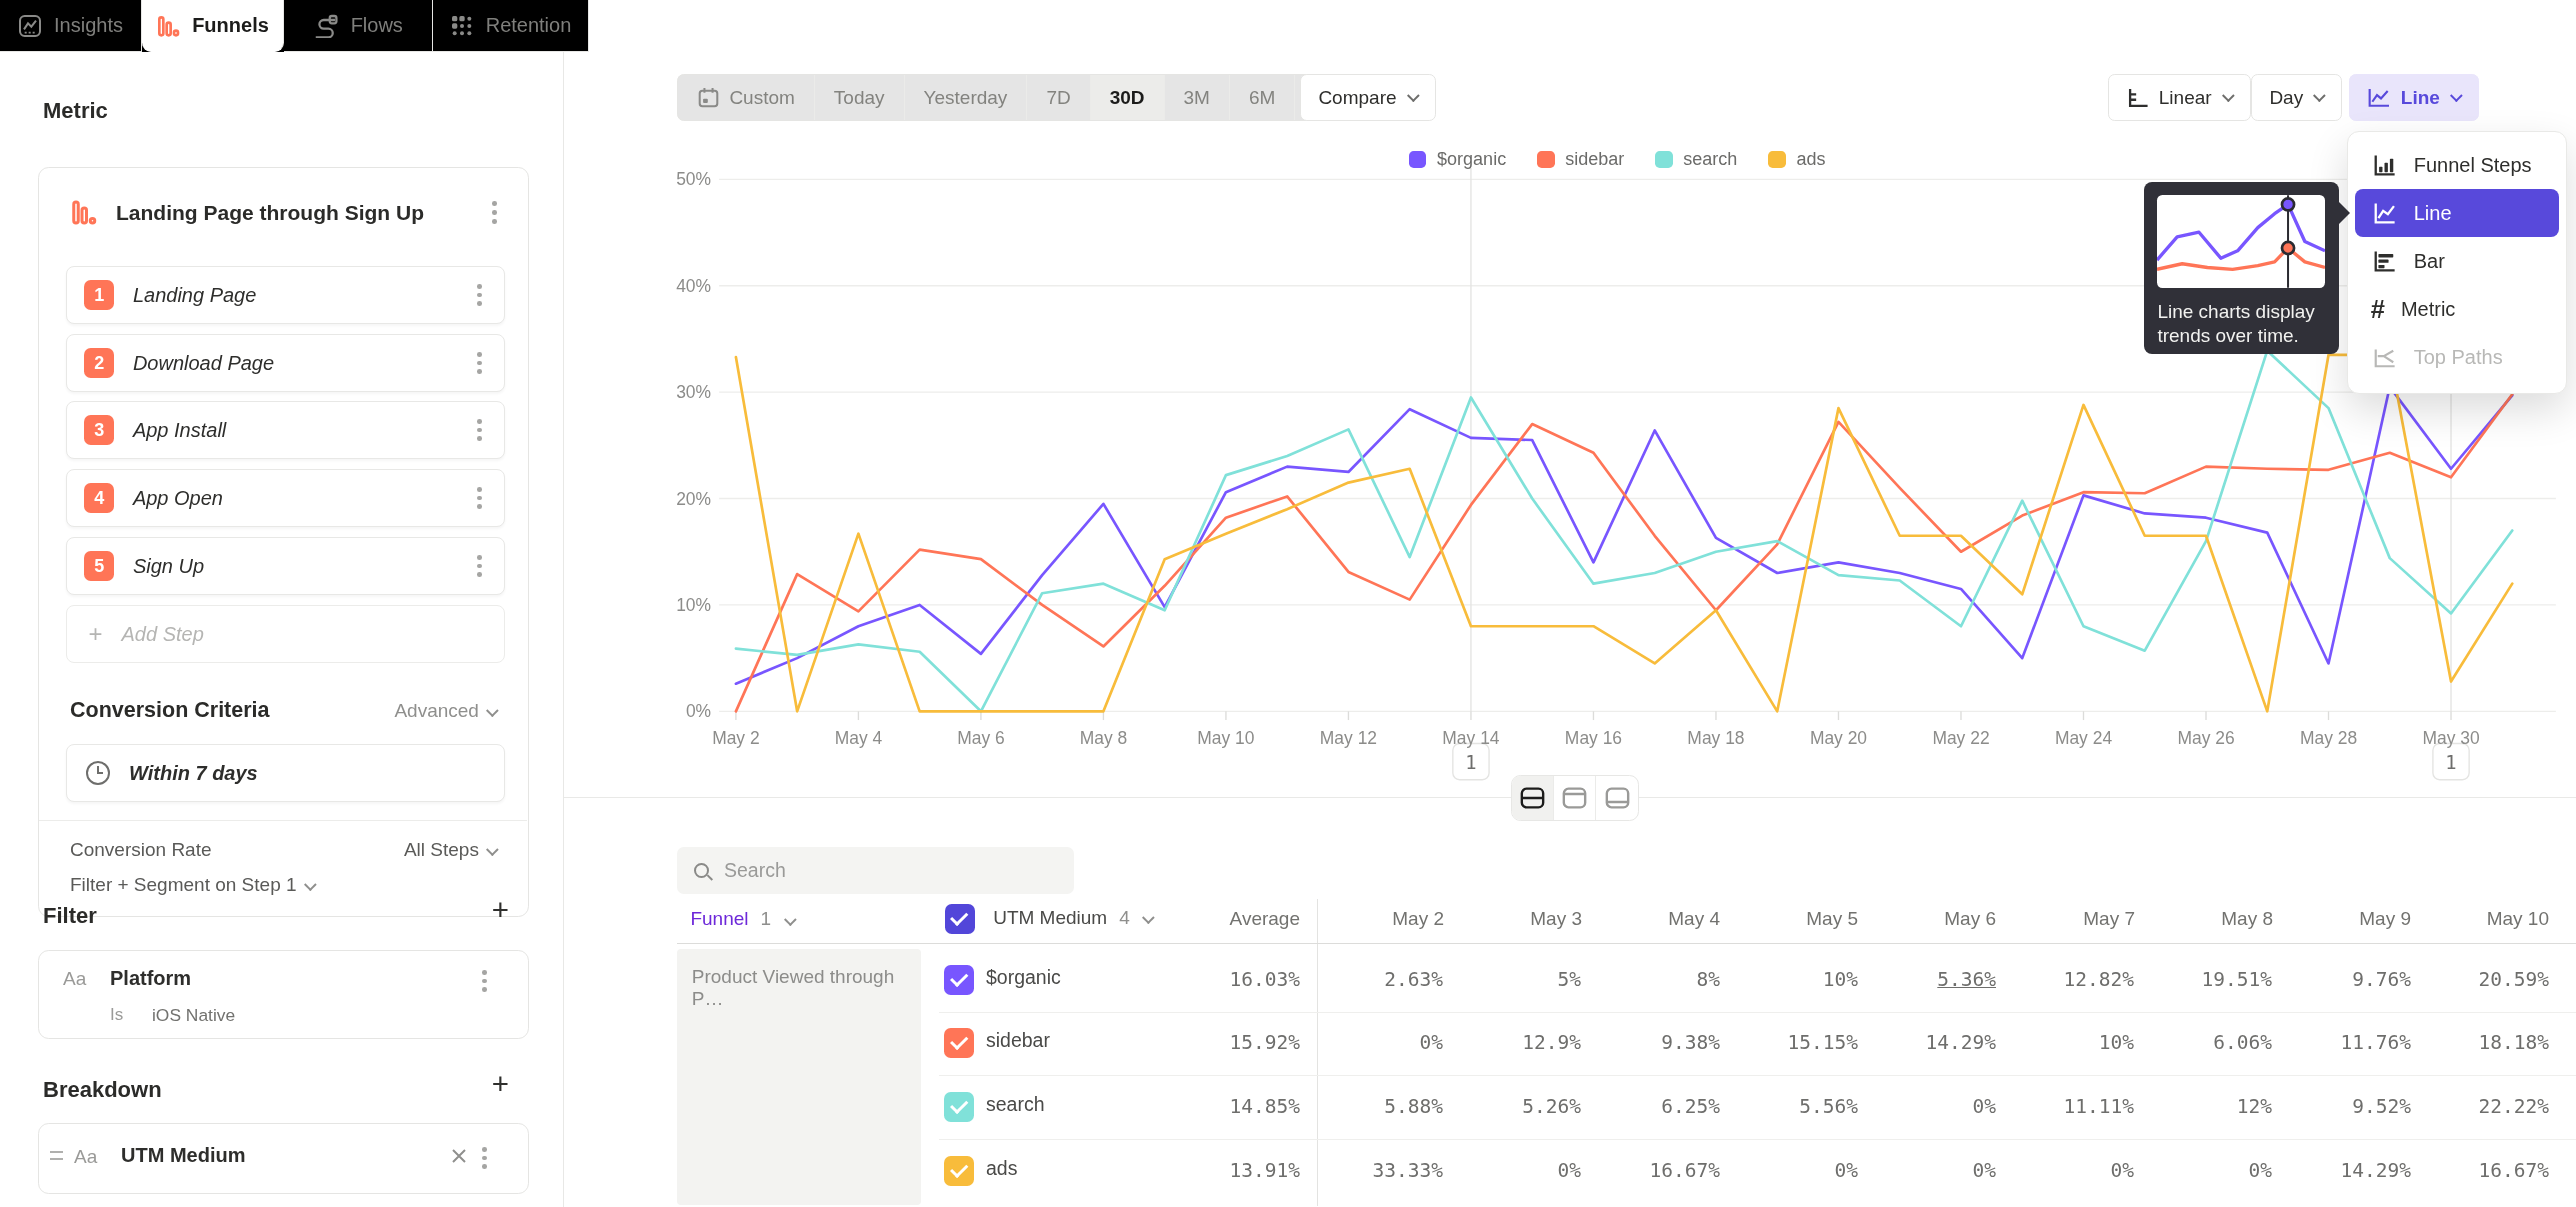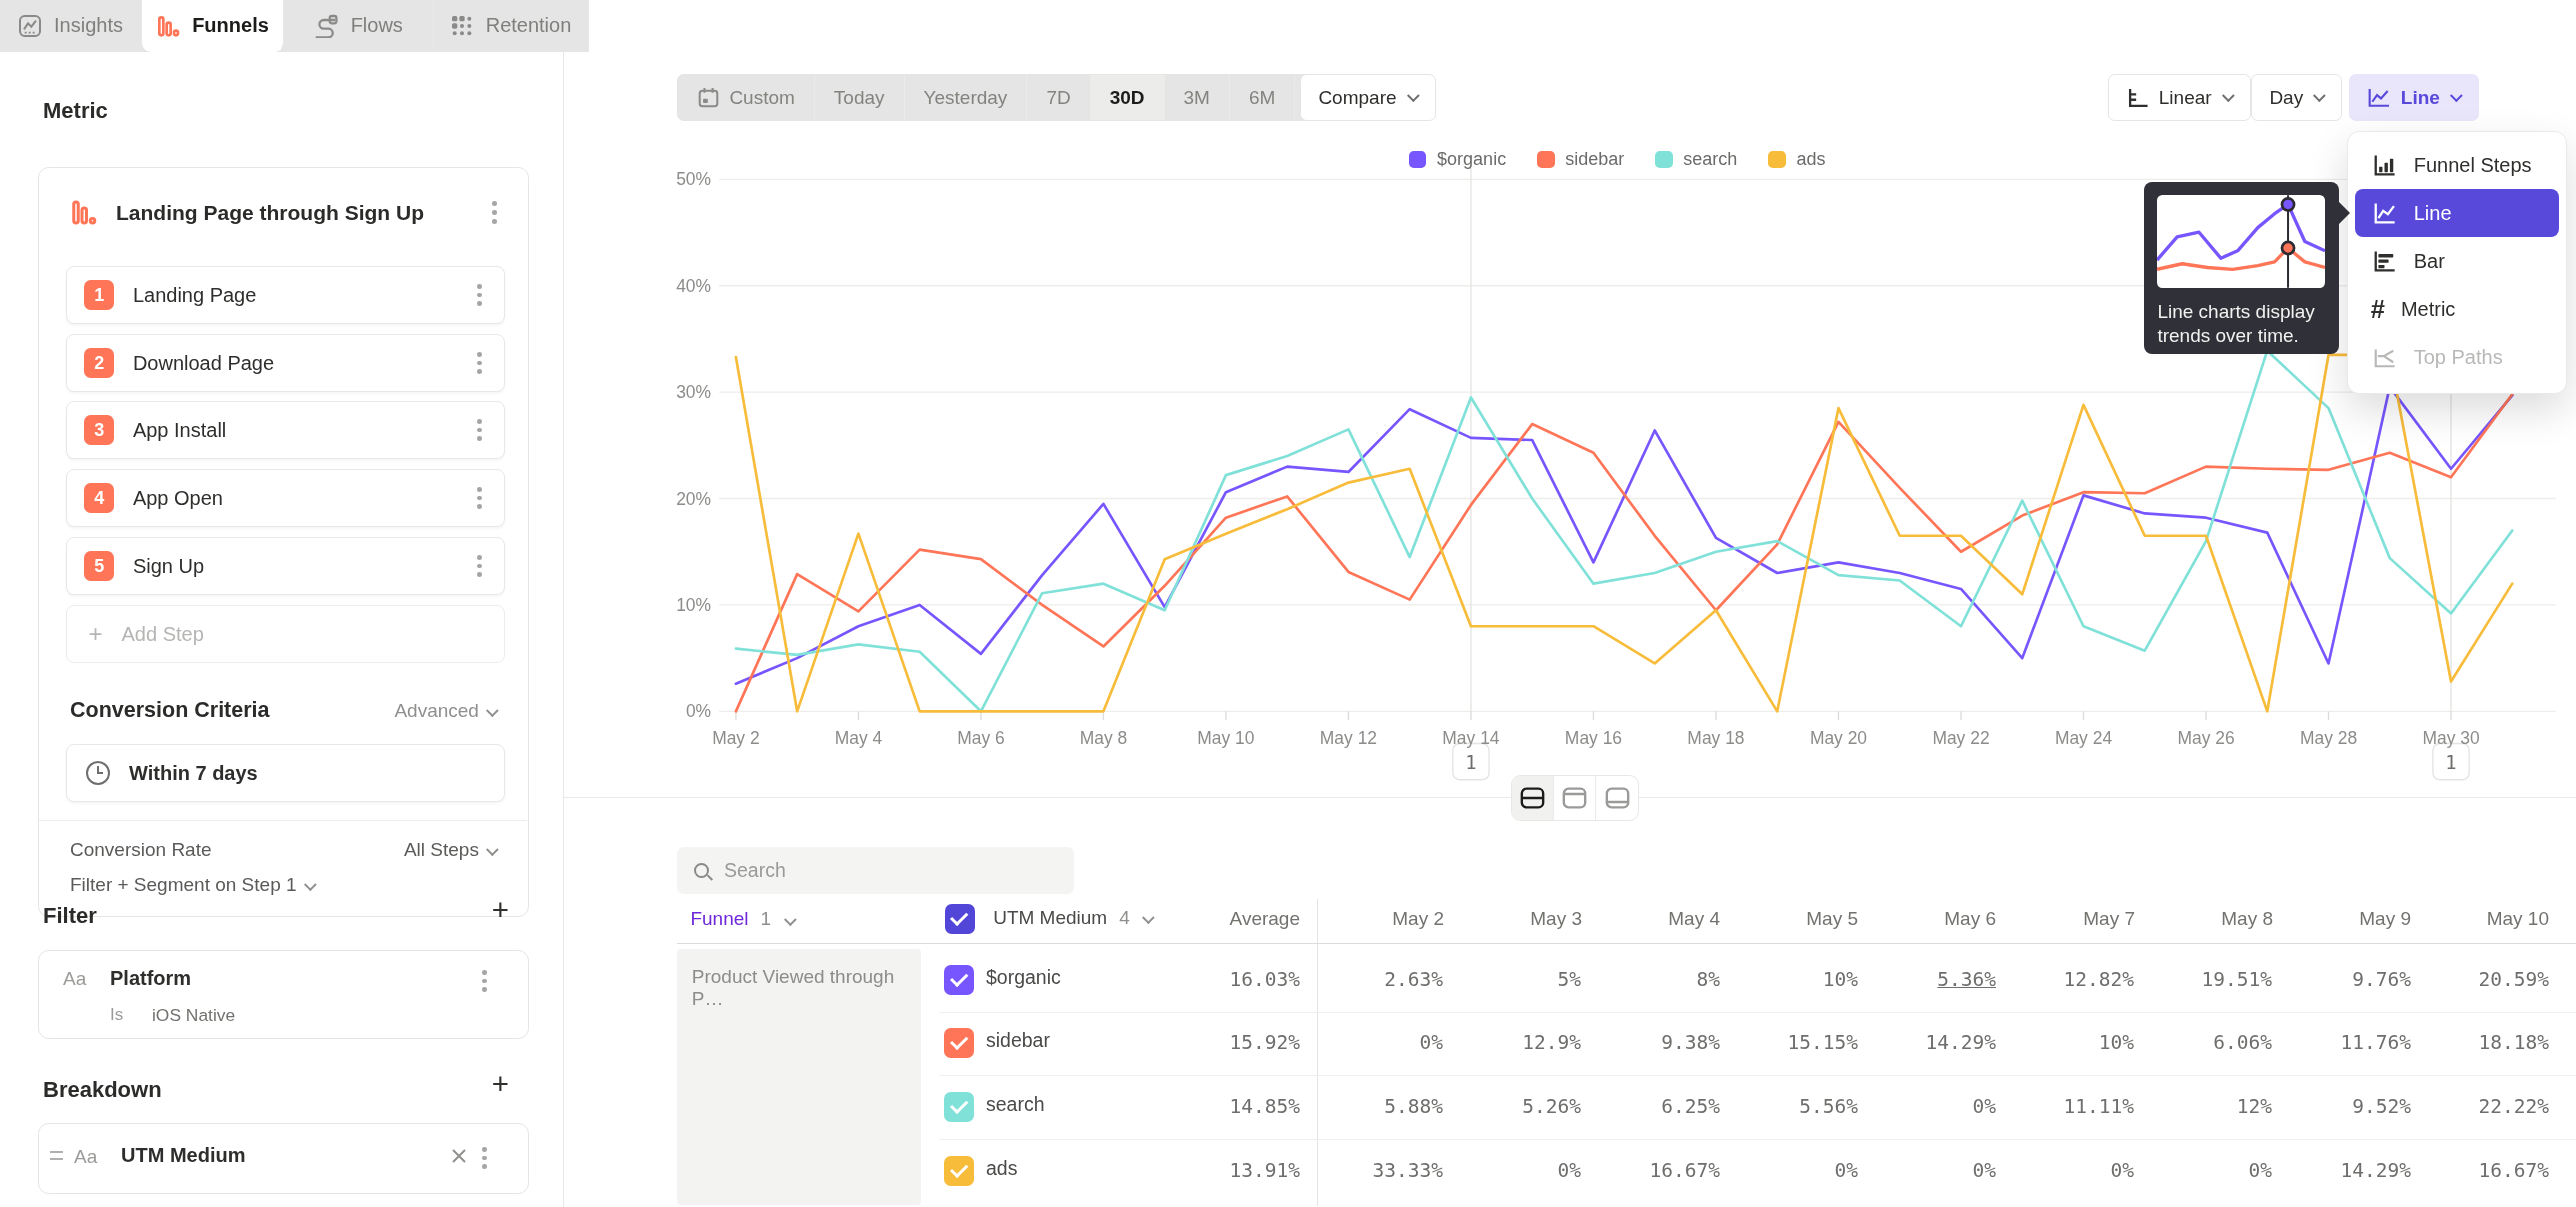--- a/index.html
+++ b/index.html
@@ -1,33 +1,33 @@
 <!DOCTYPE html>
 <html style="font-size:10.7px"><head>
 <meta charset="utf-8">
 <style>
   * { margin:0; padding:0; box-sizing:border-box; }
   html,body { width:2576px; height:1208px; background:#fff; font-family:"Liberation Sans",sans-serif; color:#3a3a38; overflow:hidden; }
   .abs { position:absolute; }
   .num { font-family:"DejaVu Sans Mono",monospace; }
 
   
-  #topbar { position:absolute; left:0; top:0; width:589px; height:52px; background:#e5e5e5; display:flex; z-index:6; }
+  #topbar { position:absolute; left:0; top:0; width:589px; height:52px; background:#000000; display:flex; z-index:6; }
   .tab { flex:0 0 auto; display:flex; align-items:center; justify-content:center; gap:12px; border-right:0.7px solid #e7e7e5; border-bottom:0.7px solid #e7e7e5; font-size:20px; color:#7f7f7c; cursor:pointer; }
   .tab svg { flex:0 0 auto; }
   .tab.active { background:#fff; color:#1c1c1b; border-bottom:0.7px solid #fff; border-radius:0 0 9.4px 9.4px; font-weight:bold; }
 
   
   #sidebar { position:absolute; left:0; top:52px; width:564px; height:1155px; background:#fff; border-right:0.7px solid #e8e8e6; z-index:5; }
   .side-h { position:absolute; left:43px; font-size:22px; font-weight:bold; color:#2b2b29; }
   .plusbtn { position:absolute; right:48px; width:29.5px; height:29.5px; font-size:29.5px; font-weight:400; color:#2f2f2d; line-height:27px; text-align:center; cursor:pointer; }
   .card { position:absolute; left:38px; width:491px; background:#fff; border:1.3px solid #e5e5e3; border-radius:10.7px; }
   .steprow { position:absolute; left:27px; width:439px; height:58px; border:1.3px solid #e8e8e6; border-radius:8px; box-shadow:0 2px 2.7px rgba(0,0,0,.04); display:flex; align-items:center; cursor:pointer; background:#fff; }
   .stepnum { width:29.5px; height:29.5px; margin-left:17.4px; border-radius:6.7px; background:#FF7557; color:#fff; font-size:18px; font-weight:bold; display:flex; align-items:center; justify-content:center; }
-  .steplabel { margin-left:19px; font-size:20px; color:#2e2e2c; flex:1; }
+  .steplabel { margin-left:19px; font-size:20px; color:#2e2e2c; flex:1;font-style:italic; }
   .kebab { width:6.7px; display:flex; flex-direction:column; gap:4px; margin-right:20px; cursor:pointer; }
   .kebab i { width:4.7px; height:4.7px; border-radius:50%; background:#a5a5a3; }
   .rowlabel-sm { font-size:19px; color:#5a5a58; }
   .chev { display:inline-block; width:8.7px; height:8.7px; border-right:2px solid #8f8f8d; border-bottom:2px solid #8f8f8d; transform:rotate(45deg) translate(-1.3px,-1.3px); margin-left:9.4px; }
   .graytxt { color:#8f8f8d; }
 
   
   .seg { position:absolute; left:677px; top:74px; height:47px; display:flex; border:1.3px solid #e5e5e3; border-radius:6.7px; background:#e5e5e5; overflow:hidden; z-index:2; }
   .seg .it { display:flex; align-items:center; justify-content:center; gap:9.4px; padding:0 19px; font-size:19px; color:#83837f; border-right:0.7px solid #ebebe9; cursor:pointer; white-space:nowrap; }
   .seg .it:last-child { border-right:none; }

